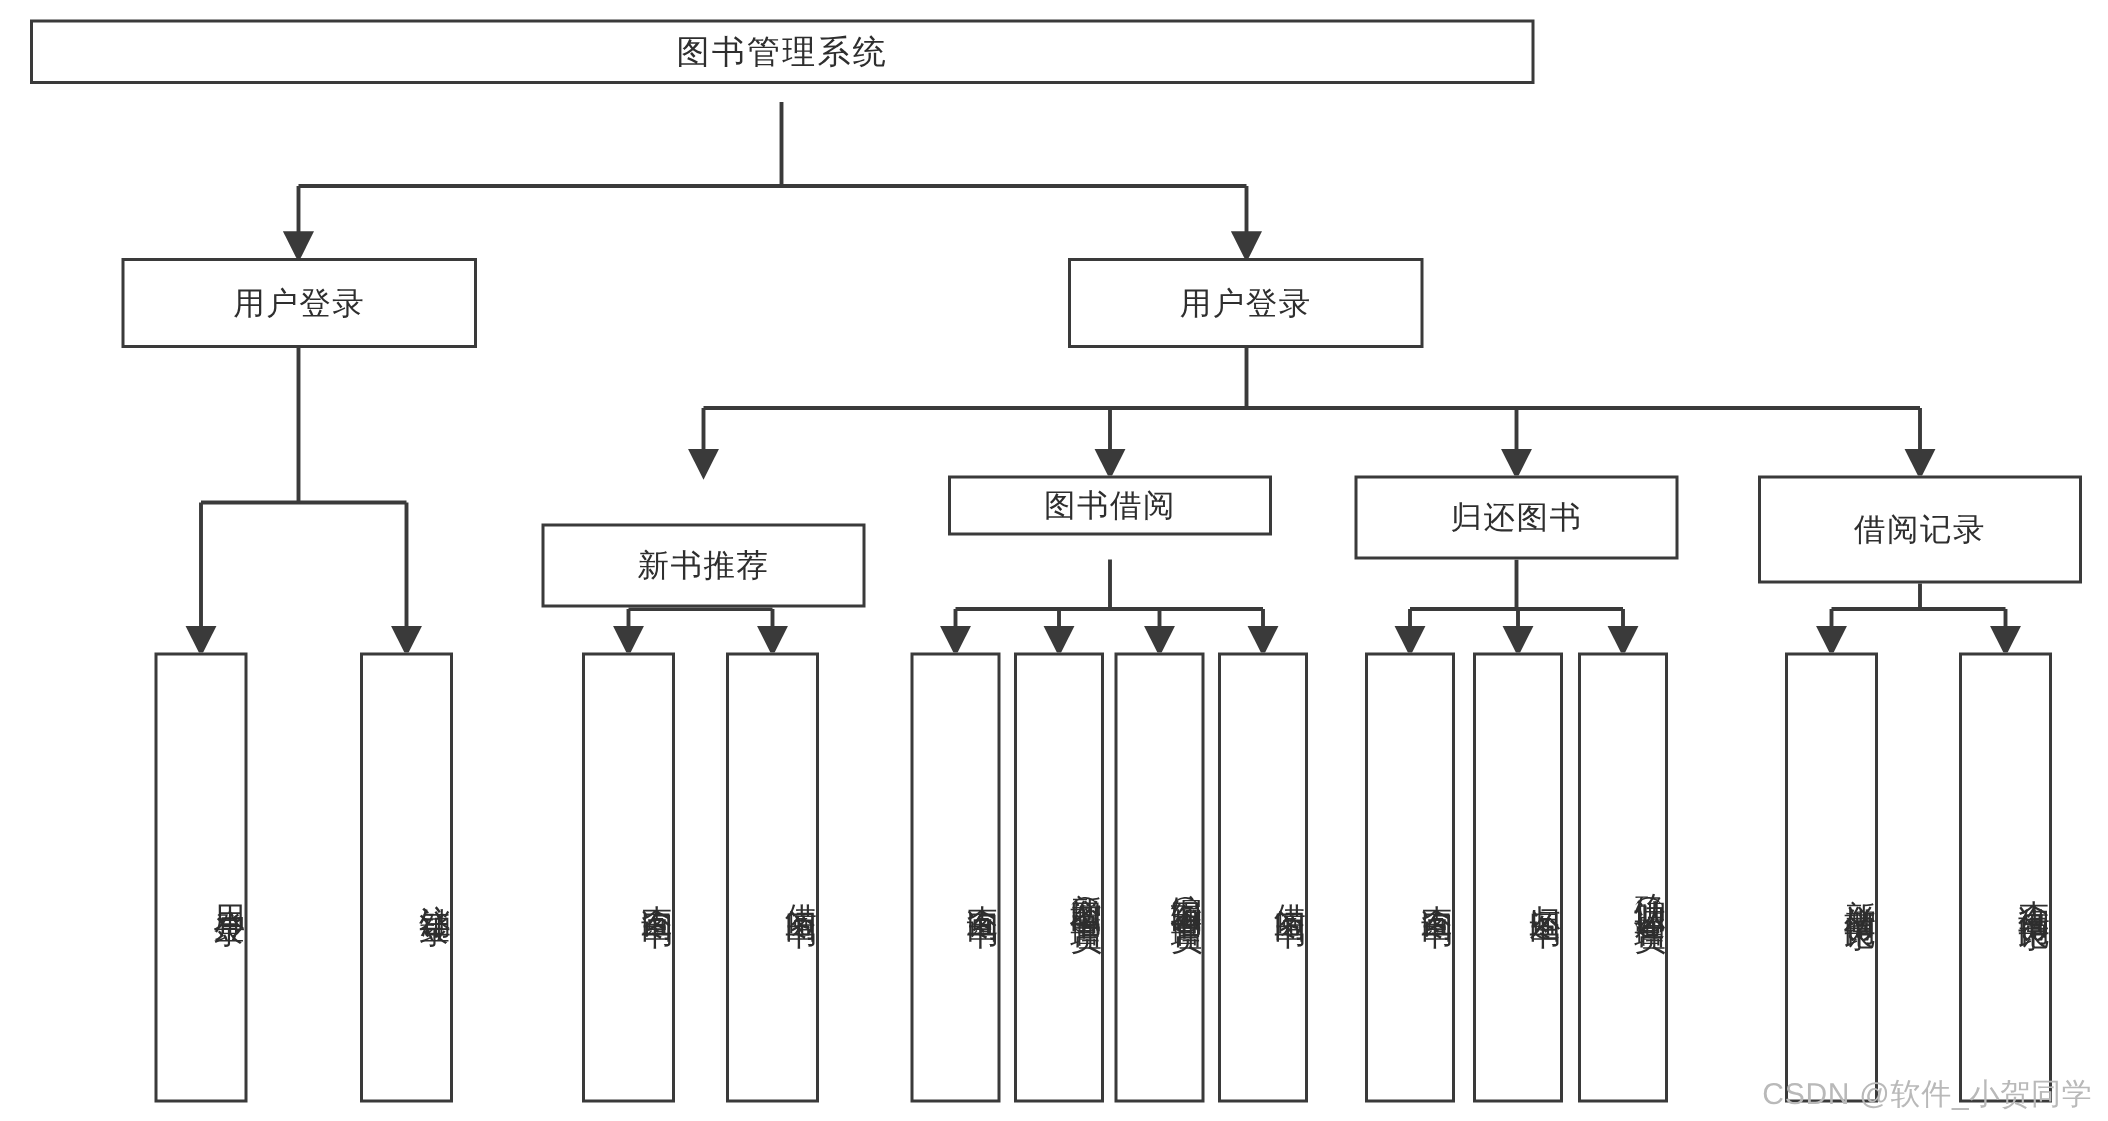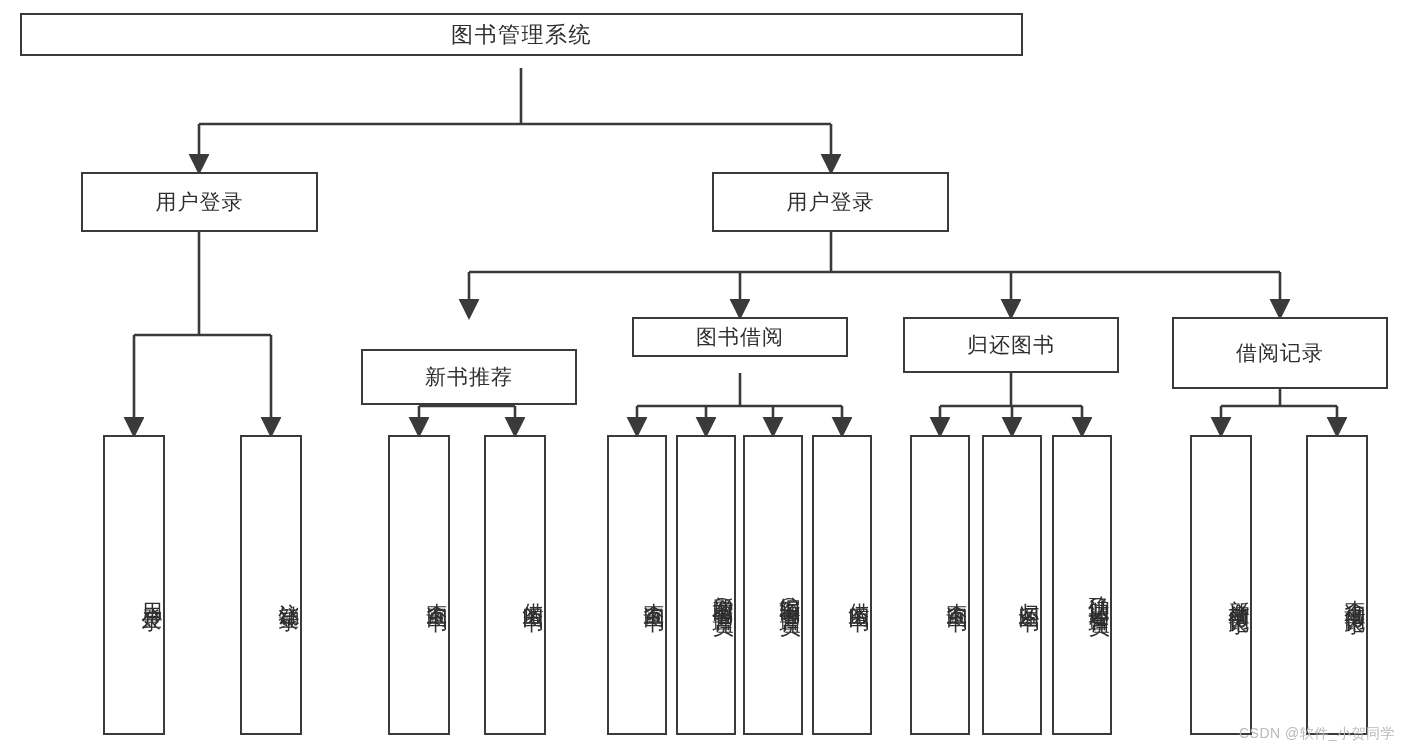--- a/index.html
+++ b/index.html
@@ -51,21 +51,21 @@
   }
   .node.leaf .vtext{
     writing-mode:vertical-rl;
     text-orientation:upright;
     white-space:nowrap;
   }
   #watermark{
     position:absolute;
     right:10px;
     bottom:4px;
-    font-size:14px;
+    font-size:20px;
     color:#b9b9b9;
     letter-spacing:0.5px;
     z-index:5;
     white-space:nowrap;
   }
 </style>
 </head>
 <body>
 
 <div id="canvas">

